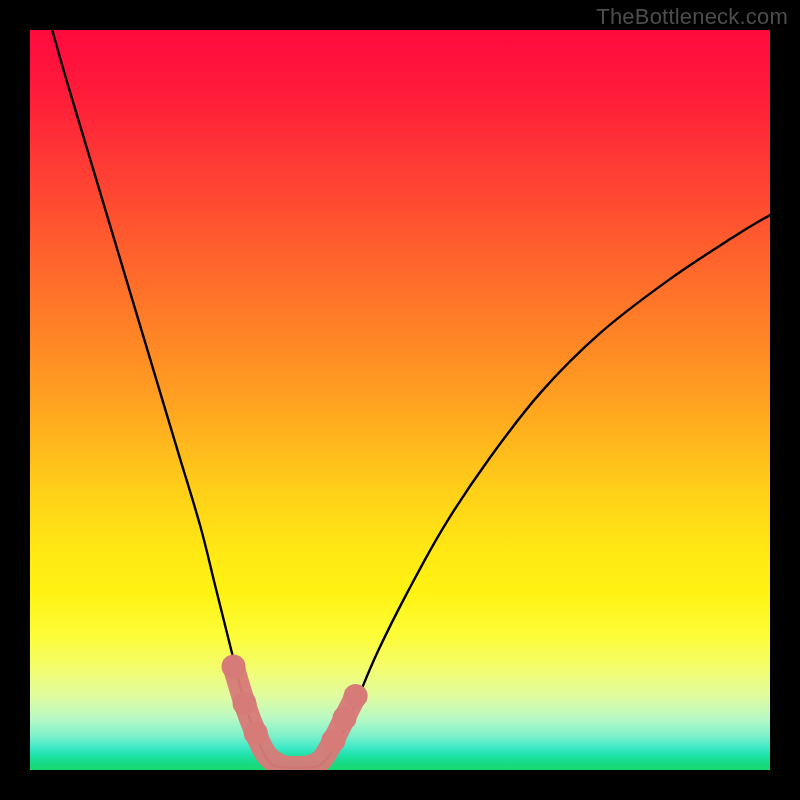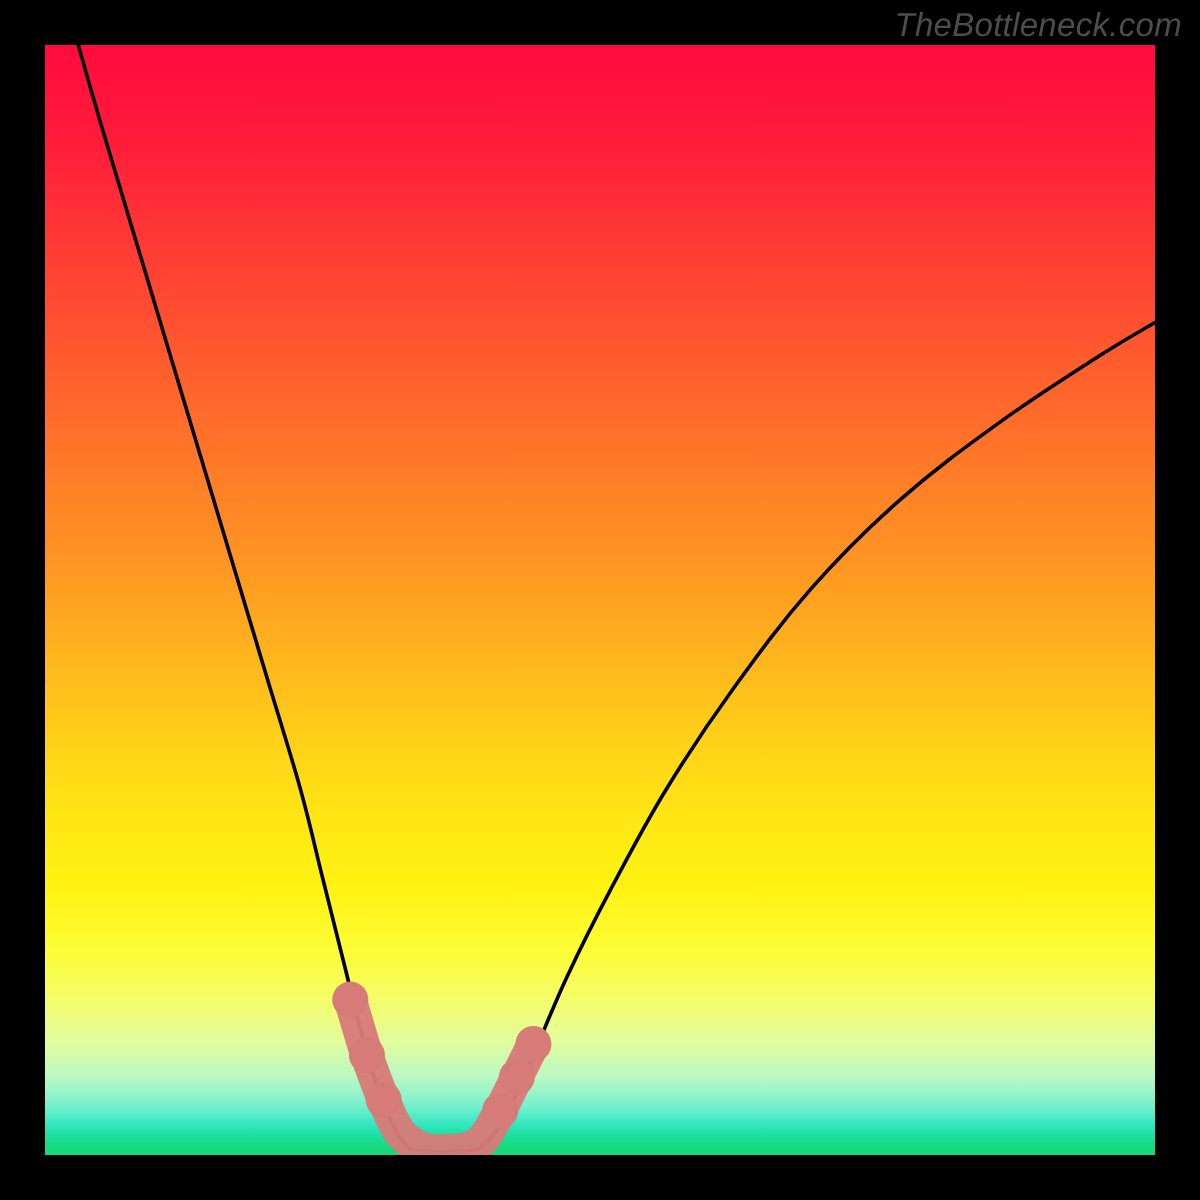--- a/index.html
+++ b/index.html
@@ -58,21 +58,20 @@
     width: 100%; height: 100%;
   }
   .watermark {
     position: absolute;
     top: 4px;
     right: 12px;
     color: #4d4d4d;
     font-size: 22px;
     font-weight: 500;
     letter-spacing: 0.2px;
-    font-style: italic;
   }
 </style>
 </head>
 <body>
 
 <div class="frame">
   <div class="plot">
     <div class="gradient"></div>
     <svg class="curves" viewBox="0 0 740 740" preserveAspectRatio="none">
       <g id="curve-group">

